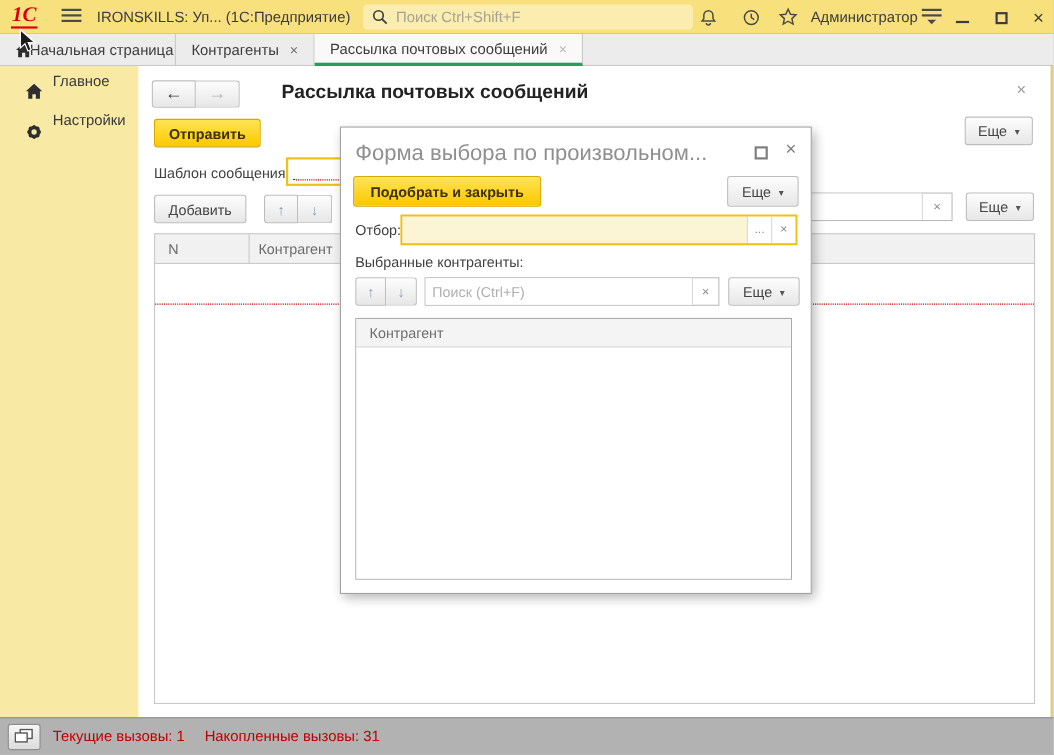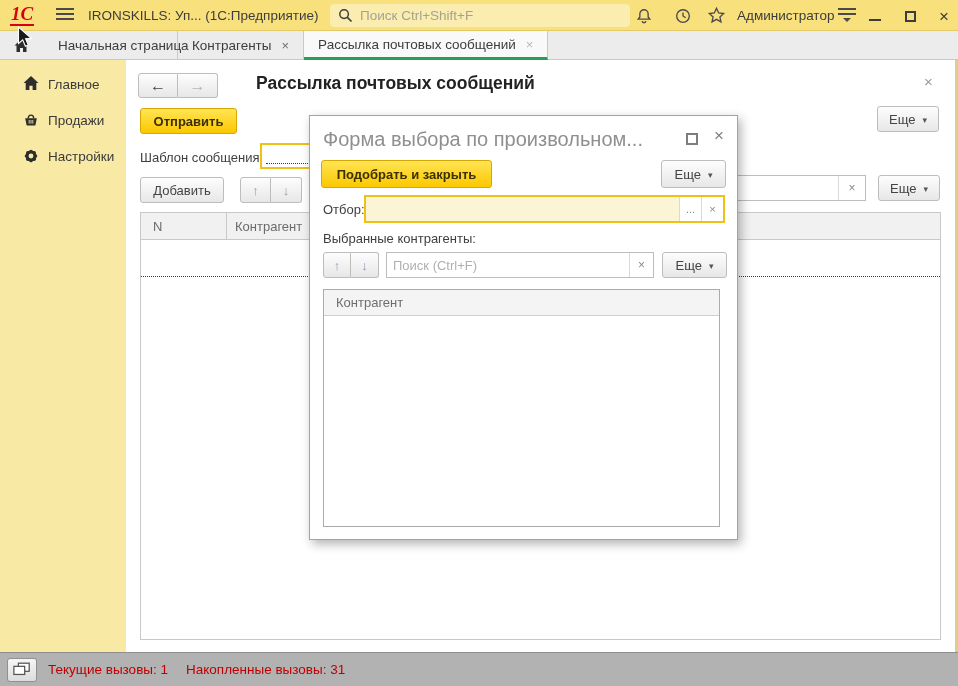--- a/index.html
+++ b/index.html
@@ -28,28 +28,28 @@
   .winbtn { position:absolute; top:4px; width:26px; height:24px; display:flex; align-items:center; justify-content:center; color:#3c3c3c; cursor:pointer;}
   .minbar { width:12px; height:2px; background:#3c3c3c; margin-top:8px;}
   .maxbox { width:11px; height:11px; border:2px solid #3c3c3c; }
   .xglyph { font-size:17px; line-height:17px; }
   
   .tabbar { position:absolute; left:0; top:31px; width:958px; height:29px;
     background:#ececec; border-bottom:1px solid #c9c9c9; display:flex; }
   .tab { height:29px; display:flex; align-items:center; padding:0 14px;
     border-right:1px solid #c9c9c9; color:#3d3d3d; font-size:13.5px; cursor:pointer; white-space:nowrap; }
   .tab .tclose { margin-left:10px; color:#6f6f6f; font-size:13px; }
-  .tab.home { width:178px; padding-left:58px; position:relative; }
+  .tab.home { width:160px; padding-left:27px; position:relative; }
   .tab.home svg { position:absolute; left:13px; top:7px; }
   .tab.active { background:#f9f9f9; border-bottom:3px solid #24a05a; }
   .tab.active .tclose { color:#b9b9b9; }
   
   .sidebar { position:absolute; left:0; top:60px; width:126px; height:592px;
     background:#f8e9a4; padding-top:6px; }
-  .side-item { position:relative; height:36px; display:flex; align-items:center;
+  .side-item { position:relative; height:36px; display:flex; 
     padding-left:48px; color:#3a3a3a; font-size:13.5px; cursor:pointer; }
   .side-item svg { position:absolute; left:22px; top:9px; }
   
   .main { position:absolute; left:126px; top:60px; width:832px; height:592px; background:#fff; }
   .btn { display:flex; align-items:center; justify-content:center;
     background:linear-gradient(#fdfdfd,#e7e7e7); border:1px solid #bdbdbd;
     border-radius:3px; font-size:13px; color:#444; cursor:pointer; font-family:inherit; }
   .btn .caret { font-size:9px; color:#555; margin-left:7px; padding-top:2px; }
   .btn-yellow { background:linear-gradient(#ffe454,#fcc800); border:1px solid #d9a800;
     color:#3a3000; font-weight:bold; }
@@ -200,30 +200,20 @@
 
   <div class="sidebar">
     <div class="side-item">
       <svg width="18" height="17" viewBox="0 0 16 16">
         <path d="M8 1 L15 7.5 H13 V14 H9.5 V10 H6.5 V14 H3 V7.5 H1 Z" fill="#2e2e2e"></path>
       </svg>
       <span>Главное</span>
     </div>
     <div class="side-item">
       <svg width="18" height="18" viewBox="0 0 20 20">
-        <path d="M3.5 8 H16.5 L14.8 16 H5.2 Z" fill="#2e2e2e"></path>
-        <path d="M7 8 a3 3.4 0 0 1 6 0" fill="none" stroke="#2e2e2e" stroke-width="1.6"></path>
-        <line x1="8" y1="10" x2="8" y2="14" stroke="#f8e9a4" stroke-width="1"></line>
-        <line x1="10" y1="10" x2="10" y2="14" stroke="#f8e9a4" stroke-width="1"></line>
-        <line x1="12" y1="10" x2="12" y2="14" stroke="#f8e9a4" stroke-width="1"></line>
-      </svg>
-      <span>Продажи</span>
-    </div>
-    <div class="side-item">
-      <svg width="18" height="18" viewBox="0 0 20 20">
         <g fill="#2e2e2e">
           <rect x="4.5" y="4.5" width="11" height="11" rx="2"></rect>
           <rect x="4.5" y="4.5" width="11" height="11" rx="2" transform="rotate(45 10 10)"></rect>
         </g>
         <circle cx="10" cy="10" r="2.7" fill="#f8e9a4"></circle>
       </svg>
       <span>Настройки</span>
     </div>
   </div>
 

